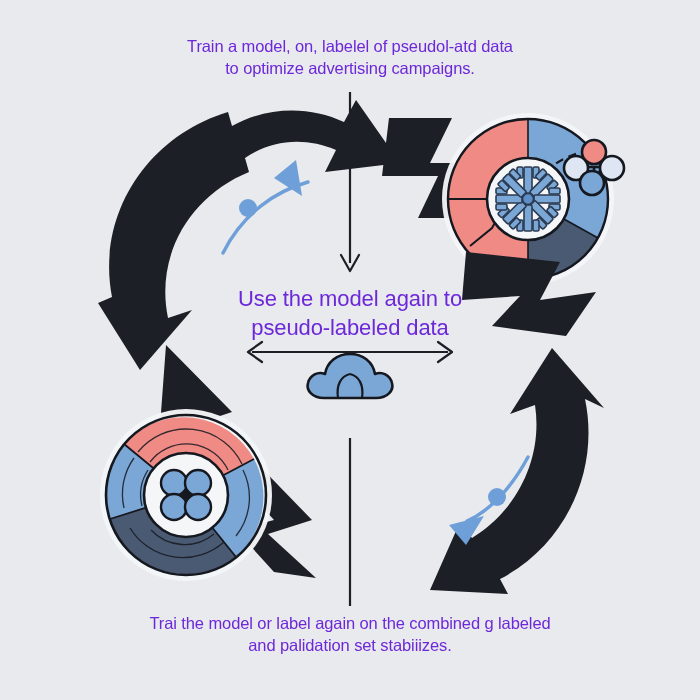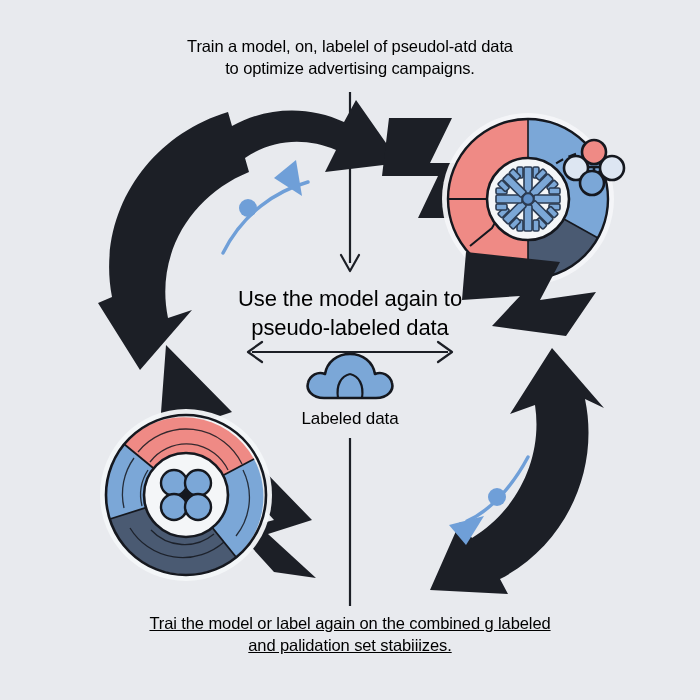--- a/index.html
+++ b/index.html
@@ -23,21 +23,21 @@
     position: absolute;
     left: 0;
     top: 0;
     width: 700px;
     height: 700px;
     display: block;
   }
   .cap-text {
     position: absolute;
     text-align: center;
-    color: #000000;
+    color: #6d28d9;
     font-family: "Liberation Sans", sans-serif;
     line-height: 1.32;
     letter-spacing: -0.1px;
     white-space: pre-line;
   }
   #caption-top {
     left: 80px;
     top: 36px;
     width: 540px;
     font-size: 16.5px;
@@ -52,21 +52,20 @@
     left: 230px;
     top: 408px;
     width: 240px;
     font-size: 17px;
   }
   #caption-bottom {
     left: 70px;
     top: 613px;
     width: 560px;
     font-size: 16.5px;
-    text-decoration: underline;
   }
 </style>
 </head>
 <body>
 
 <div id="diagram-root">
 
   <svg id="scene" viewBox="0 0 700 700">
 
     <g>
@@ -293,18 +292,17 @@
     </g>
 
   </svg>
 
   <div class="cap-text" id="caption-top">Train a model, on, labelel of pseudol-atd data
 to optimize advertising campaigns.</div>
 
   <div class="cap-text" id="caption-middle">Use the model again to
 pseudo-labeled data</div>
 
-  <div class="cap-text" id="caption-cloud">Labeled data</div>
 
   <div class="cap-text" id="caption-bottom">Trai the model or label again on the combined g labeled
 and palidation set stabiiizes.</div>
 
 </div>
 
 </body></html>

